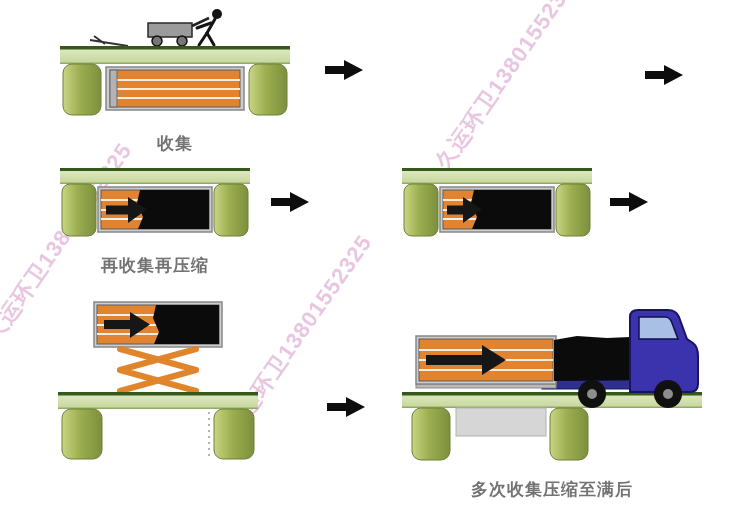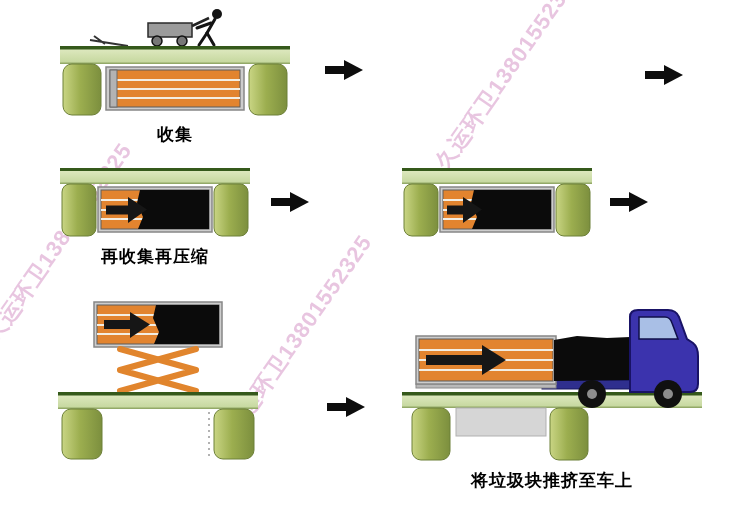--- a/index.html
+++ b/index.html
@@ -1,18 +1,18 @@
 <!DOCTYPE html>
 <html><head>
 <meta charset="utf-8">
 <style>
   html,body{margin:0;padding:0;background:#ffffff}
   .canvas{position:relative;width:750px;height:518px;background:#ffffff;overflow:hidden;font-family:"Liberation Sans",sans-serif}
   .panel{position:absolute;display:flex;flex-direction:column;align-items:center}
-  .step-label{font-weight:bold;font-size:17px;color:#000000;margin-top:5px;letter-spacing:1px;white-space:nowrap}
+  .step-label{font-weight:bold;font-size:17px;color:#737373;margin-top:14px;letter-spacing:1px;white-space:nowrap}
   .flow-arrow{position:absolute;line-height:0}
   .watermark{position:absolute;color:rgba(213,150,198,0.55);font-size:22px;font-weight:bold;white-space:nowrap;transform:rotate(-55deg);transform-origin:center;pointer-events:none;letter-spacing:1px}
 </style>
 </head>
 <body>
 
 <div class="canvas">
 
   <svg width="0" height="0" style="position:absolute" aria-hidden="true">
     <defs>
@@ -208,16 +208,16 @@
         <path d="M228,96 L228,21 Q228,14 236,14 L266,14 Q274,14 277,21 L285,43 L291,47 Q296,51 296,60 L296,88 Q296,96 288,96 Z" fill="#3b33ad" stroke="#191366" stroke-width="2"></path>
         <path d="M237,21 L263,21 Q268,21 270,27 L276,43 L237,43 Z" fill="#a9bfe6" stroke="#10104a" stroke-width="1.5"></path>
       </g>
       <g>
         <circle cx="190" cy="98" r="14" fill="#101010"></circle>
           <circle cx="190" cy="98" r="5" fill="#8d8d8d"></circle>
         <circle cx="266" cy="98" r="14" fill="#101010"></circle>
           <circle cx="266" cy="98" r="5" fill="#8d8d8d"></circle>
       </g>
     </svg>
-    <div class="step-label">将垃圾块推挤至车上</div>
+    <div class="step-label">多次收集压缩至满后</div>
   </div>
 
 </div>
 
 </body></html>

